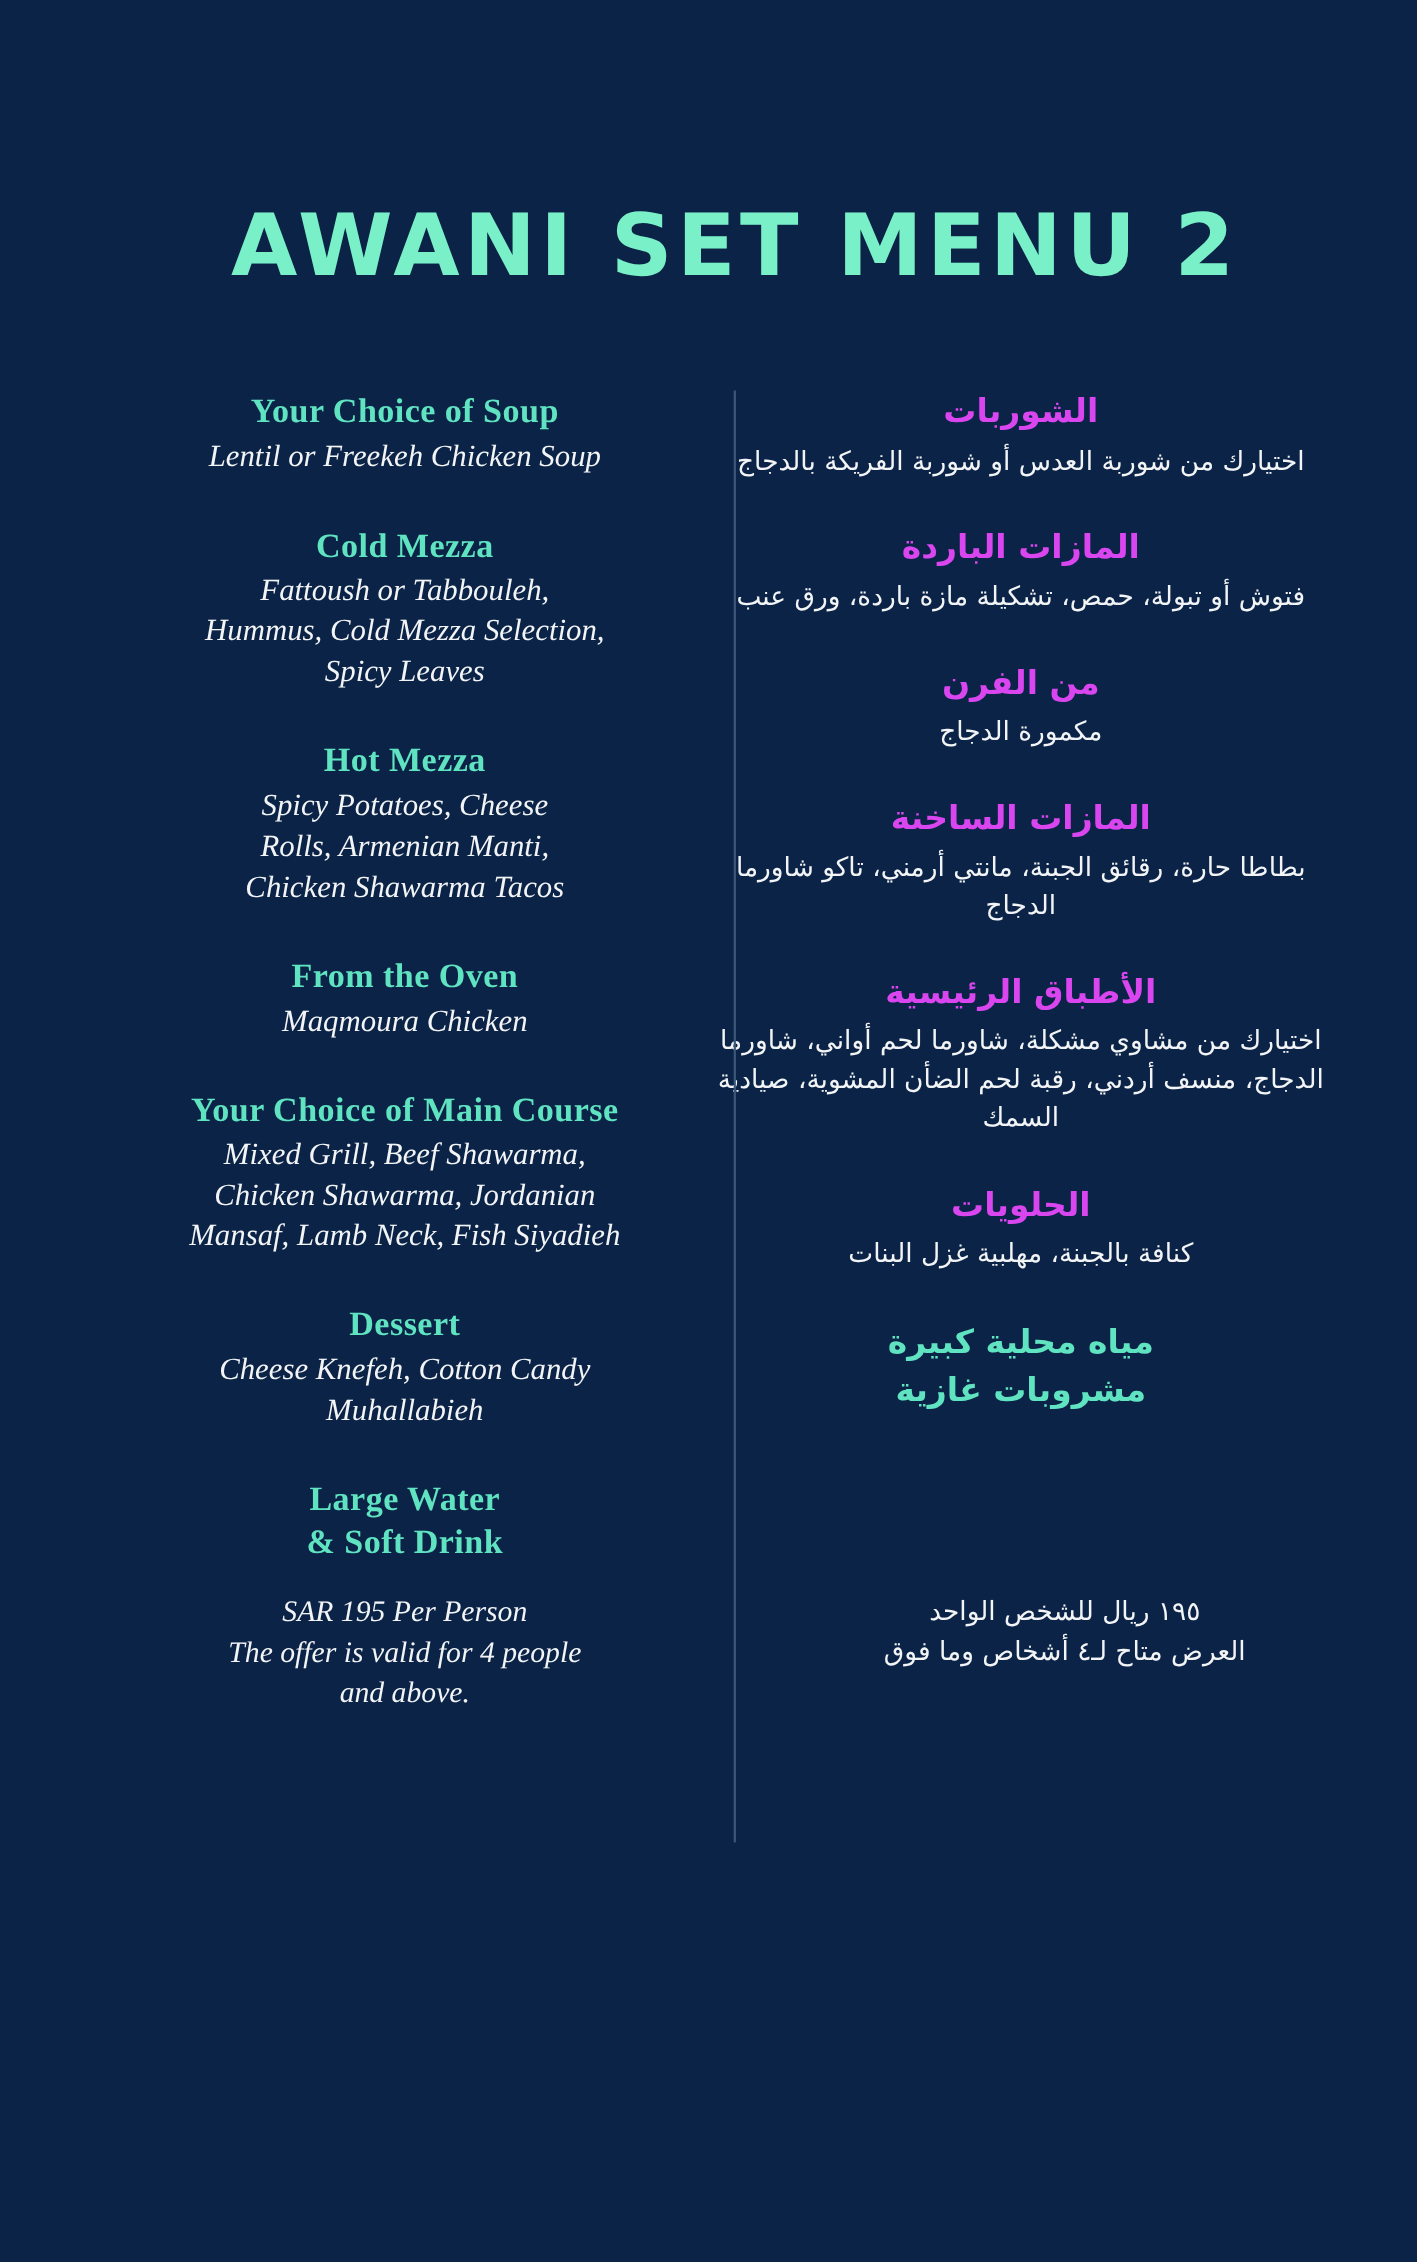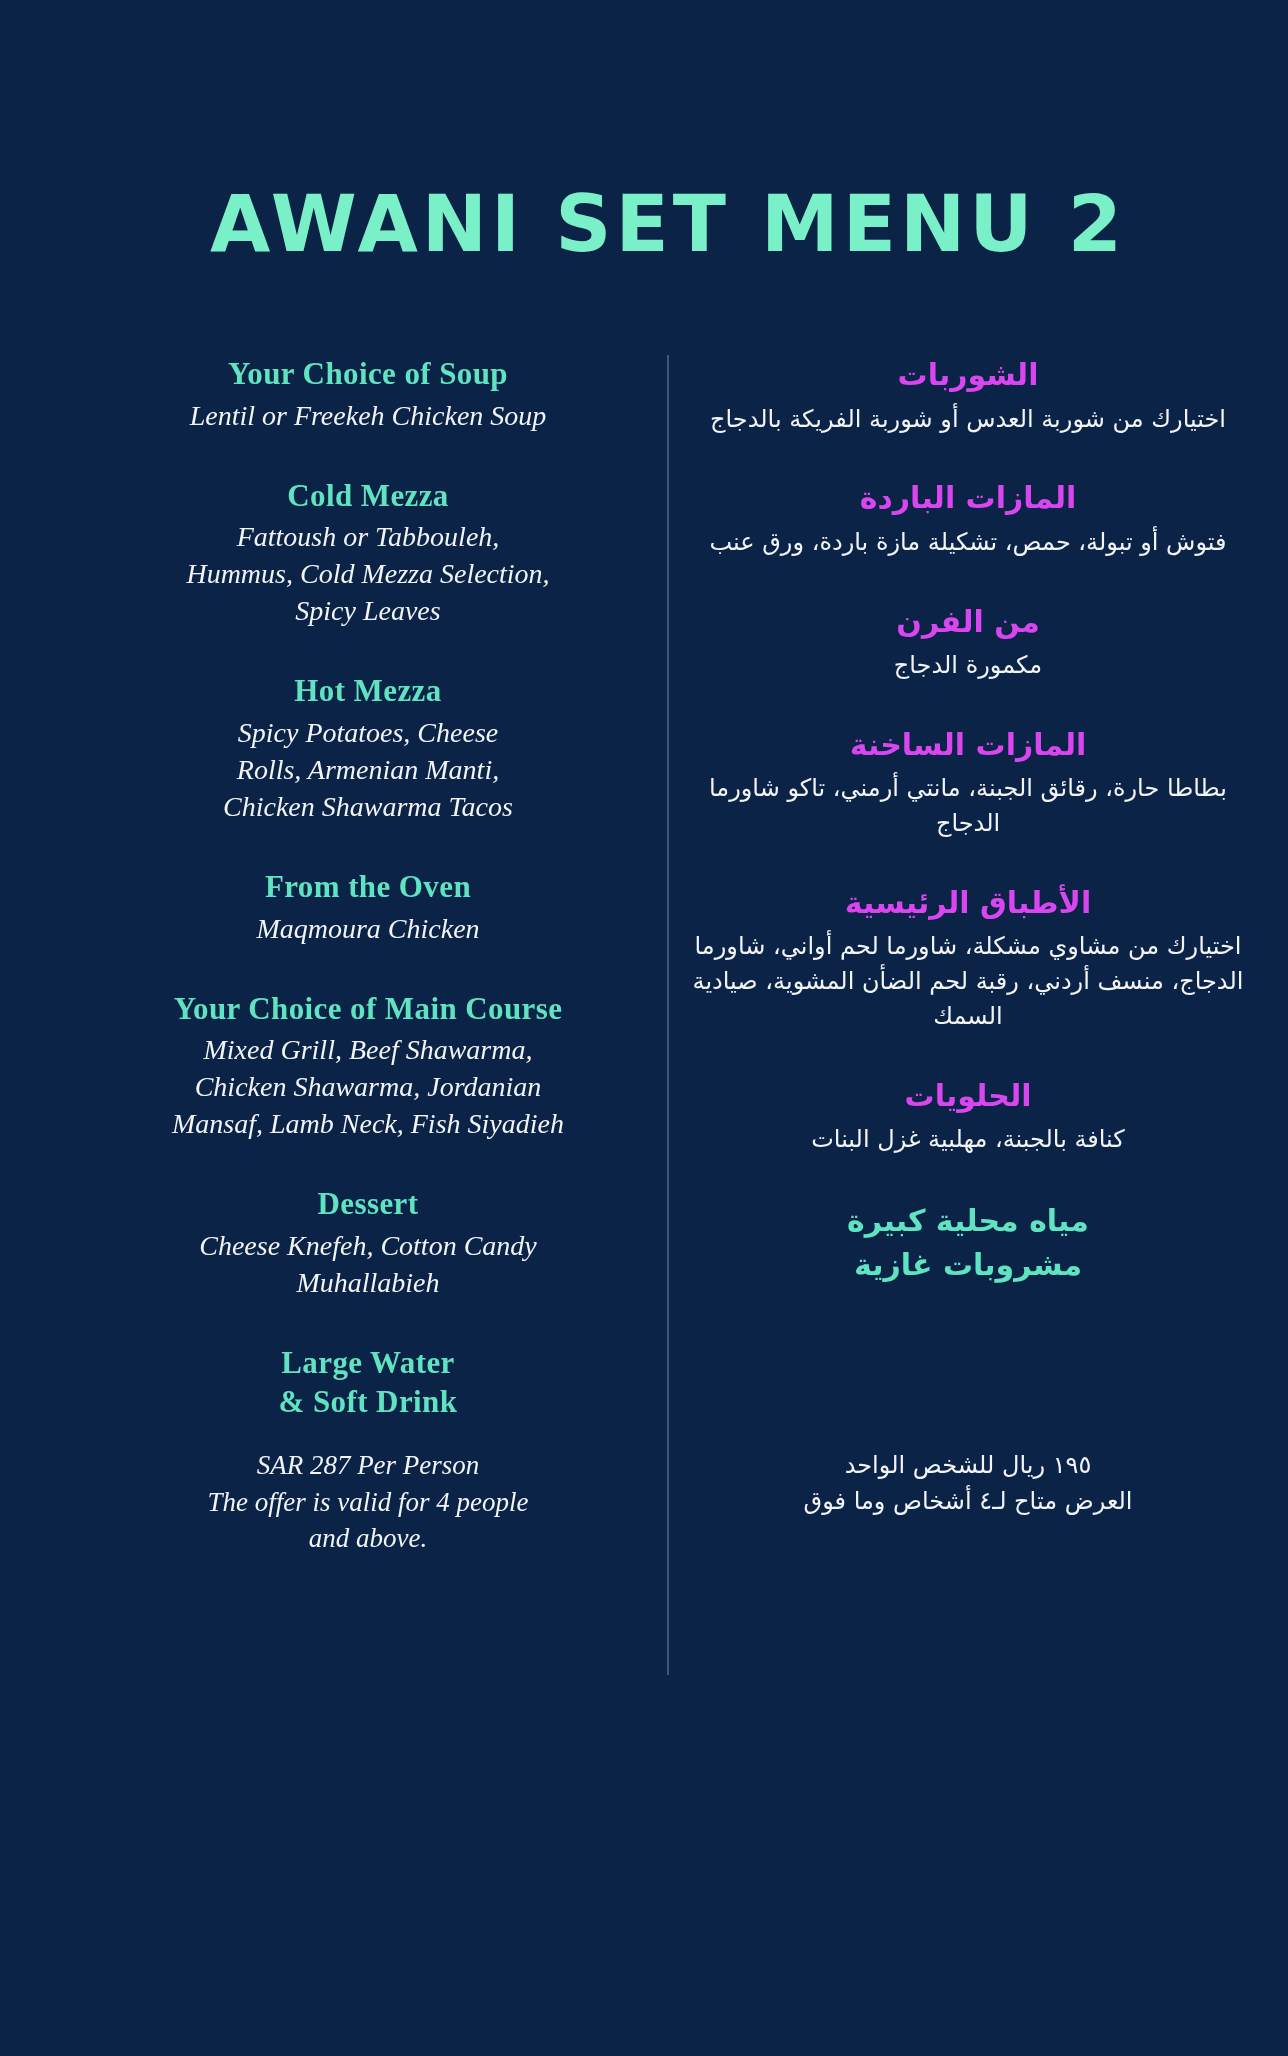--- a/index.html
+++ b/index.html
@@ -32,21 +32,21 @@
     letter-spacing: 4px;
     color: #7af0c8;
     text-align: center;
     line-height: 1;
   }
   .columns {
     margin-top: 92px;
     width: 1160px;
     display: flex;
     flex-direction: row;
-    justify-content: space-between;
+    justify-content: flex-start;
     position: relative;
   }
   .divider {
     position: absolute;
     left: 50%;
     top: 0;
     width: 2px;
     height: 1320px;
     background: #3c5878;
     transform: translateX(-50%);
@@ -215,20 +215,20 @@
 
       <div class="block">
         <div class="drink-head-ar nowrap-block">مياه محلية كبيرة
 مشروبات غازية</div>
       </div>
 
     </div>
   </div>
 
   <div class="footer">
-    <div class="footer-en nowrap-block">SAR 287 Per Person
+    <div class="footer-en nowrap-block">SAR 195 Per Person
 The offer is valid for 4 people
 and above.</div>
     <div class="footer-ar nowrap-block">١٩٥ ريال للشخص الواحد
 العرض متاح لـ٤ أشخاص وما فوق</div>
   </div>
 
 </div>
 
 </body></html>

